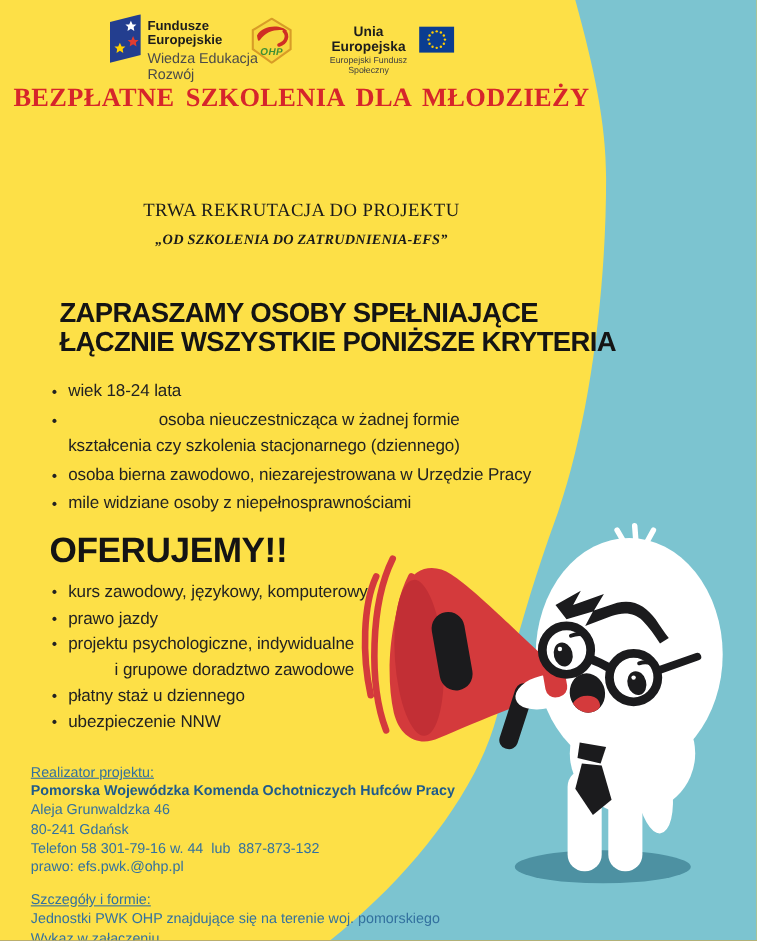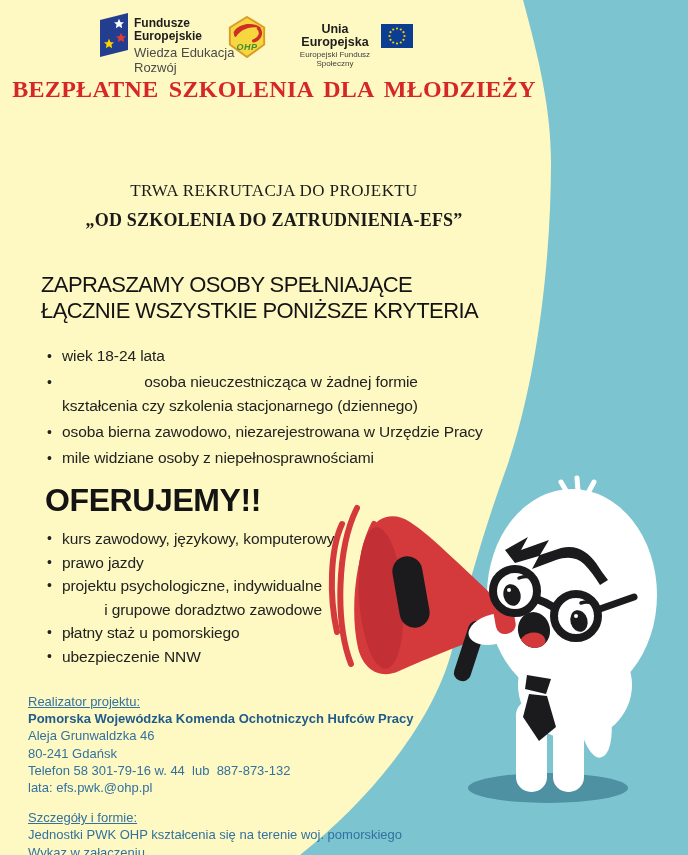--- a/index.html
+++ b/index.html
@@ -1,41 +1,41 @@
 <!DOCTYPE html>
 <html><head>
 <meta charset="utf-8">
 <style>
   html,body{margin:0;padding:0;background:#888;}
   #poster{
-    position:relative;width:688px;height:855px;background:#fef9c3;overflow:hidden;
+    position:relative;width:688px;height:855px;background:#fde047;overflow:hidden;
     font-family:"Liberation Sans",sans-serif;margin:0 auto;
   }
   #bg-art{position:absolute;left:0;top:0;width:688px;height:855px;z-index:0;}
   .abs{position:absolute;z-index:2;}
 
   
   .logo-text-main{font-size:12px;font-weight:bold;color:#1d1d1d;line-height:13px;}
   .logo-text-sub{font-size:13px;color:#4a4a4a;margin-top:2px;}
   .eu-text-main{font-size:12.5px;font-weight:bold;color:#1d1d1d;line-height:13px;text-align:center;}
   .eu-text-sub{font-size:8px;color:#3f3f3f;text-align:center;margin-top:1px;}
   .ohp-label{position:absolute;left:0;top:26px;width:42px;text-align:center;
     font-size:9px;font-weight:bold;font-style:italic;color:#3f8f33;letter-spacing:.5px;}
 
   
   .title-block{left:8px;top:76px;width:532px;text-align:center;
     font-family:"Liberation Serif",serif;font-weight:bold;color:#d6252b;
     font-size:24px;line-height:26px;letter-spacing:.3px;word-spacing:4px;}
   .recruit-block{left:8px;top:181px;width:532px;text-align:center;
     font-family:"Liberation Serif",serif;color:#1a1a1a;}
   .recruit-l1{font-size:17px;letter-spacing:.4px;}
-  .recruit-l2{font-size:18px;font-weight:bold;margin-top:9px;letter-spacing:.2px;}
-
-  
-  .invite-heading{left:41px;top:272px;font-size:22px;font-weight:normal;color:#141414;
+  .recruit-l2{font-size:13px;font-weight:bold;font-style:italic;margin-top:9px;letter-spacing:.2px;}
+
+  
+  .invite-heading{left:54px;top:272px;font-size:25px;font-weight:bold;color:#141414;
     line-height:26px;letter-spacing:-.6px;}
   .offer-heading{left:45px;top:482px;font-size:32px;font-weight:bold;color:#141414;letter-spacing:-.4px;}
 
   
   ul.plist{left:47px;margin:0;padding:0;list-style:none;color:#222222;font-size:15.5px;}
   ul.plist li{display:flex;margin:0 0 2px 0;line-height:24px;}
   ul.plist.tight li{line-height:23.5px;margin:0;}
   ul.plist li .dot{width:15px;flex:0 0 15px;font-size:14px;}
   ul.plist li .dot::before{content:"•";}
   ul.plist li .txt{white-space:pre-line;letter-spacing:-.1px;text-align:right;}
@@ -208,33 +208,33 @@
         <span class="dot"></span>
         <span class="txt">prawo jazdy</span>
       </li>
     <li>
         <span class="dot"></span>
         <span class="txt">projektu psychologiczne, indywidualne
 i grupowe doradztwo zawodowe</span>
       </li>
     <li>
         <span class="dot"></span>
-        <span class="txt">płatny staż u pomorskiego</span>
+        <span class="txt">płatny staż u dziennego</span>
       </li>
     <li>
         <span class="dot"></span>
         <span class="txt">ubezpieczenie NNW</span>
       </li>
   </ul>
 
   <div class="abs contact">
     <div class="line u">Realizator projektu:</div>
     <div class="line org">Pomorska Wojewódzka Komenda Ochotniczych Hufców Pracy</div>
     <div class="line">Aleja Grunwaldzka 46</div>
     <div class="line">80-241 Gdańsk</div>
     <div class="line">Telefon 58 301-79-16 w. 44  lub  887-873-132</div>
-    <div class="line">lata: efs.pwk.@ohp.pl</div>
+    <div class="line">prawo: efs.pwk.@ohp.pl</div>
     <div class="line u gap">Szczegóły i formie:</div>
-    <div class="line">Jednostki PWK OHP kształcenia się na terenie woj. pomorskiego</div>
+    <div class="line">Jednostki PWK OHP znajdujące się na terenie woj. pomorskiego</div>
     <div class="line">Wykaz w załączeniu</div>
   </div>
 
 </div>
 
 </body></html>

